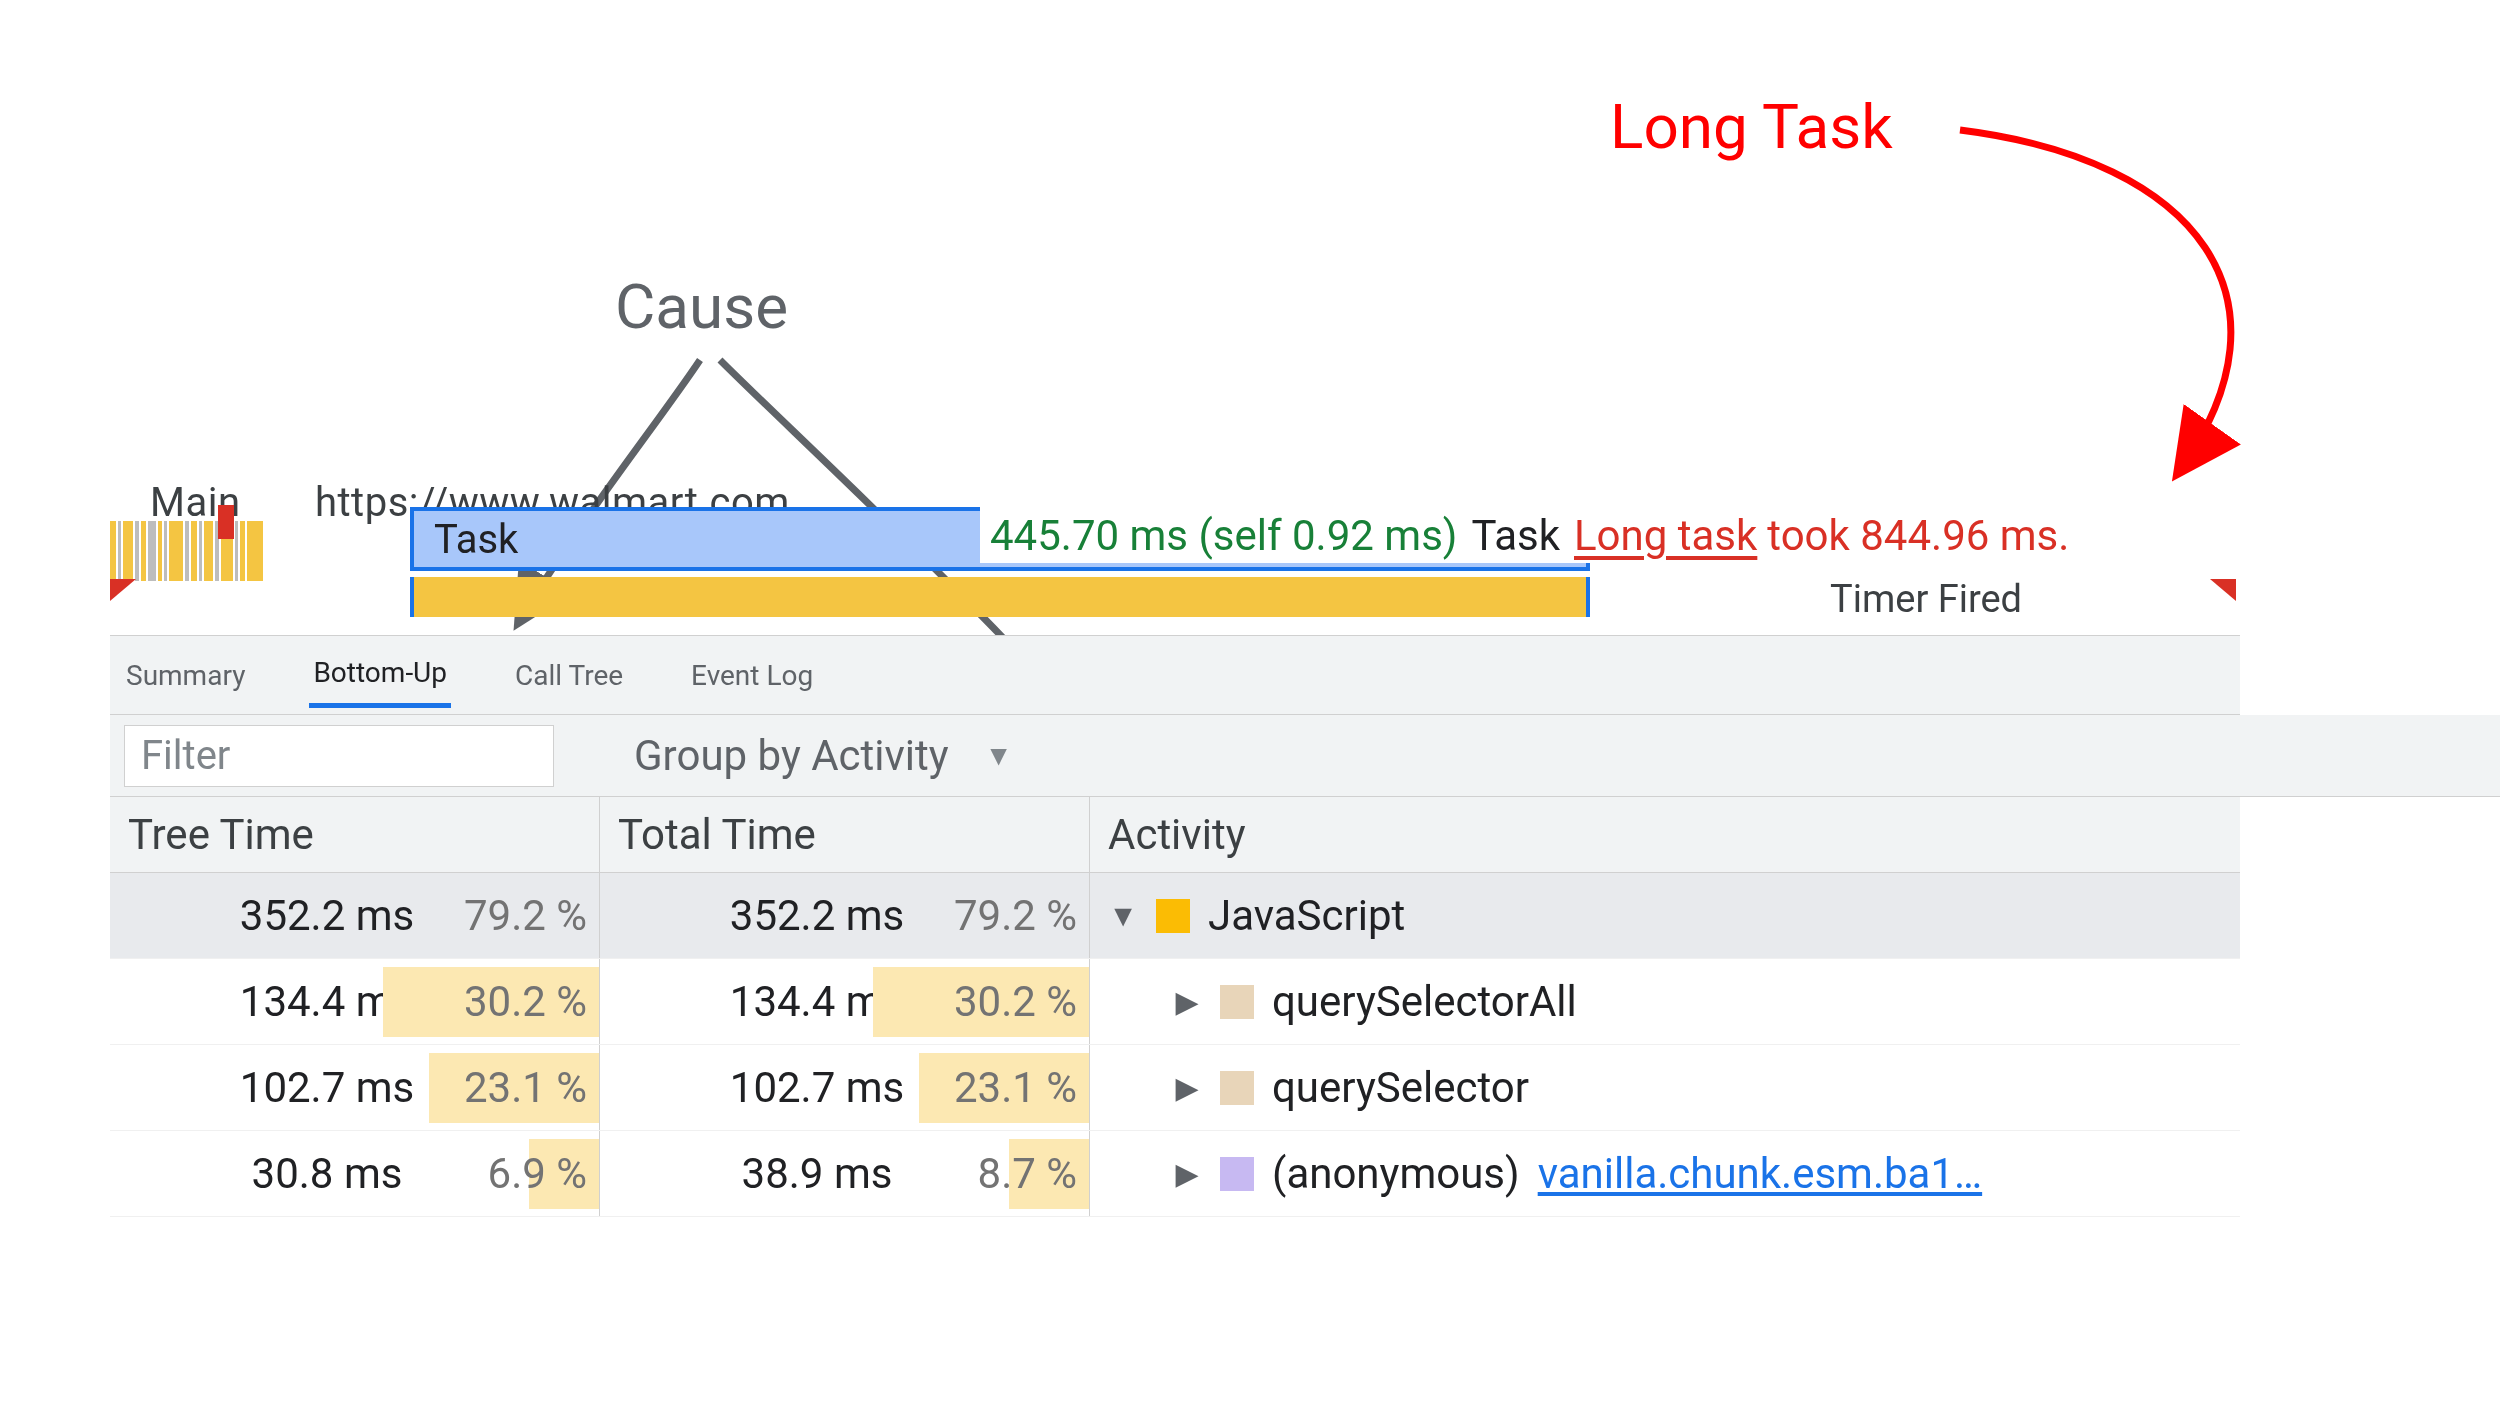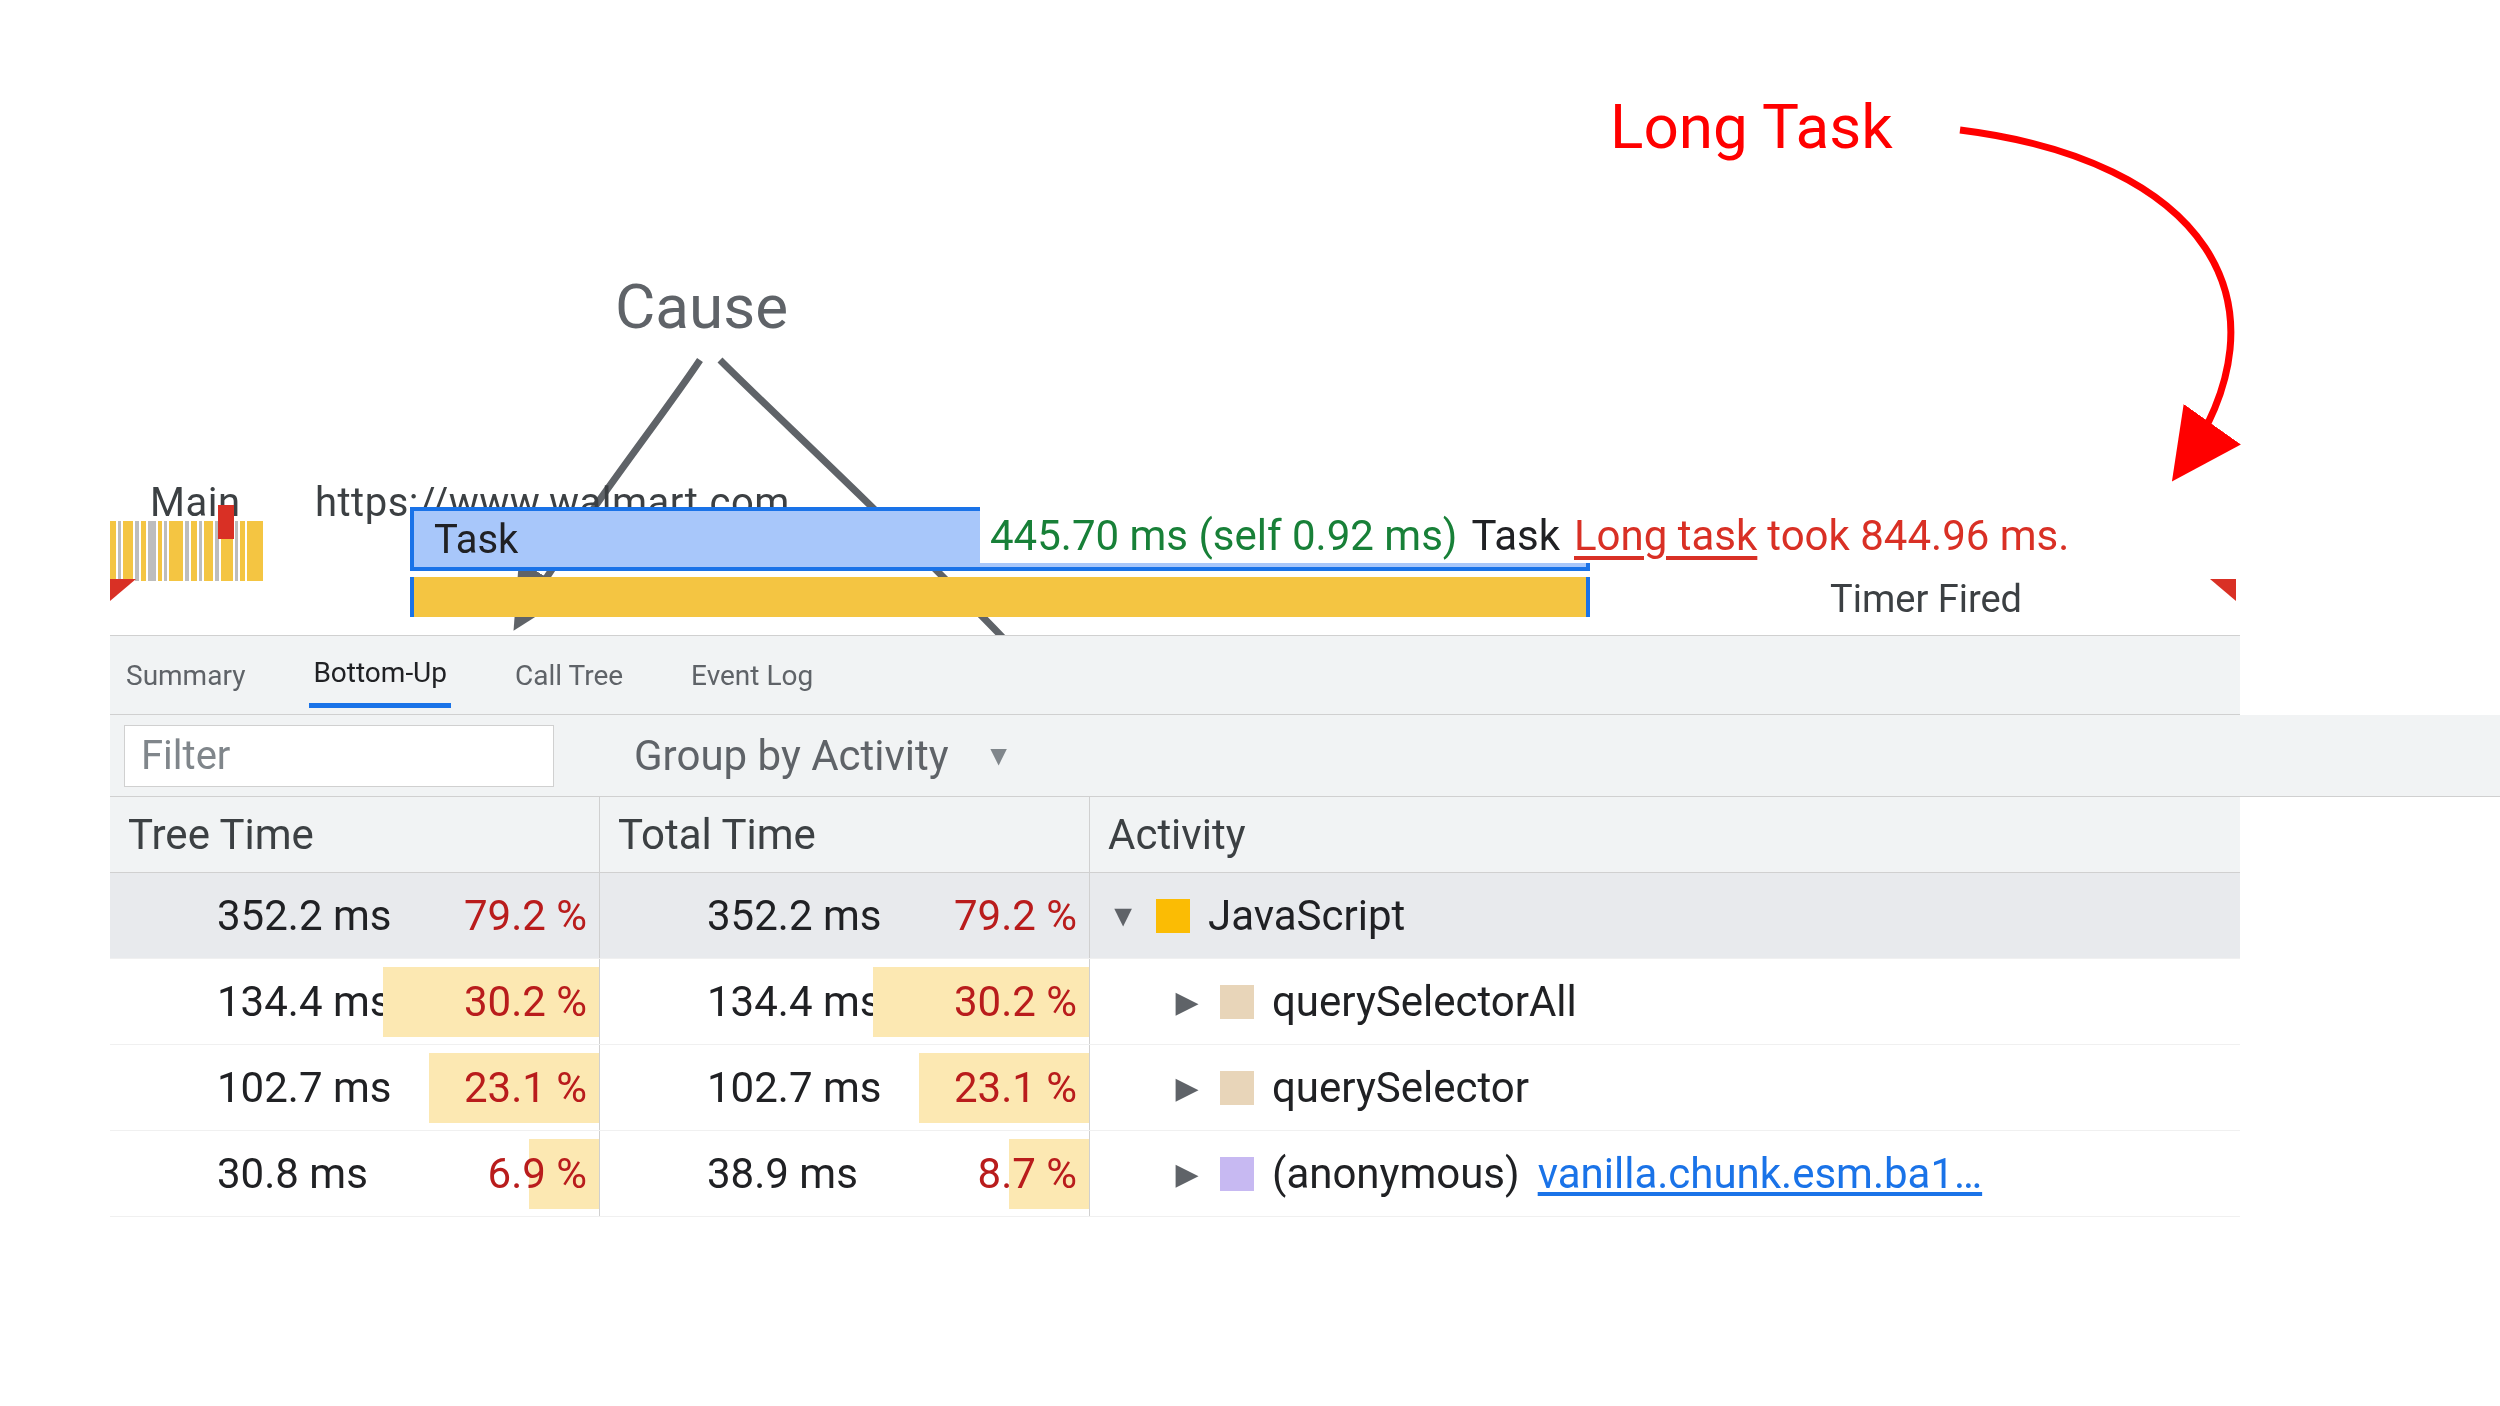--- a/index.html
+++ b/index.html
@@ -51,22 +51,22 @@
   .col1 { width:490px; border-right:1px solid #d0d0d0; display:flex; align-items:center; padding-left:18px; position:relative; }
   .col2 { width:490px; border-right:1px solid #d0d0d0; display:flex; align-items:center; padding-left:18px; position:relative; }
   .col3 { flex:1; display:flex; align-items:center; padding-left:18px; }
 
   
   .tbody { position:absolute; left:110px; top:873px; width:2130px; font-size:42px; color:#202124; }
   .trow { height:86px; display:flex; border-bottom:1px solid #f0f0f0; }
   .trow.sel { background:#e8eaed; }
   .trow .c1, .trow .c2 { width:490px; border-right:1px solid #d0d0d0; position:relative; display:flex; align-items:center; justify-content:flex-end; padding-right:12px; }
   .trow .c3 { flex:1; display:flex; align-items:center; padding-left:18px; gap:18px; }
-  .ms { width:220px; text-align:left; }
-  .pct { width:150px; text-align:right; color:#b91c1c; position:relative; z-index:2; }
+  .ms { width:220px; text-align:center; }
+  .pct { width:150px; text-align:right; color:#737373; position:relative; z-index:2; }
   .pctbar { position:absolute; right:0; top:8px; height:70px; background:#fce8b2; z-index:1; }
   .disclo { width:30px; text-align:center; color:#5f6368; font-size:30px; }
   .sq { width:34px; height:34px; display:inline-block; }
   .sq.yellow { background:#fbbc04; }
   .sq.tan { background:#e8d5b9; }
   .sq.purple { background:#c7b9f2; }
   .actname { color:#202124; }
   .srclink { color:#1a73e8; text-decoration:underline; text-underline-offset:4px; }
 
 </style>

